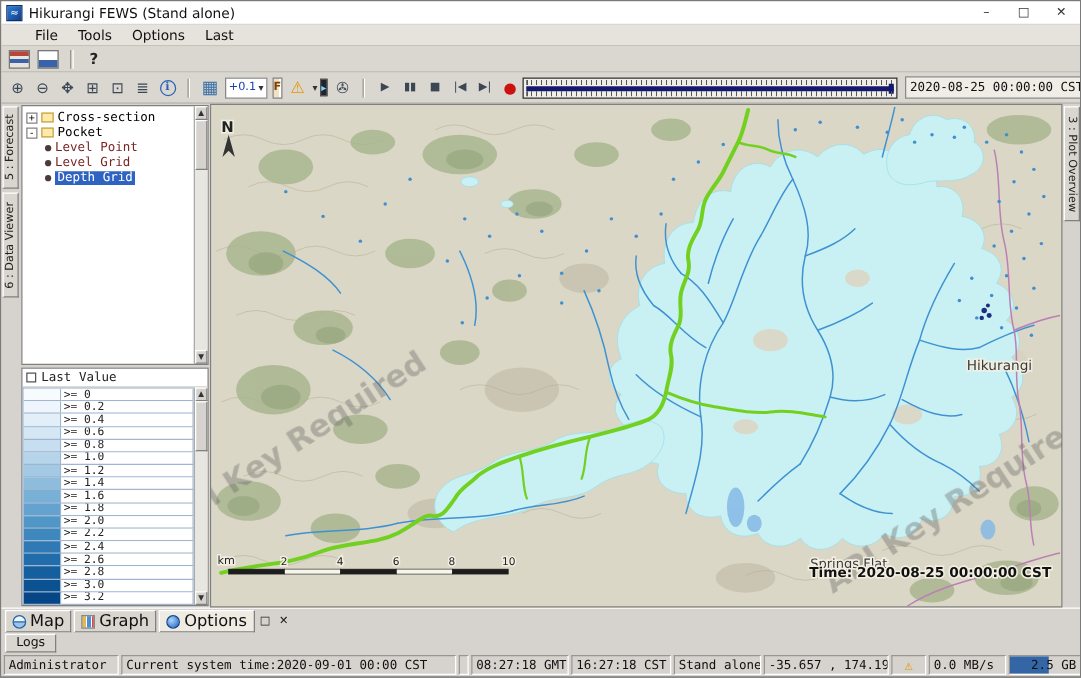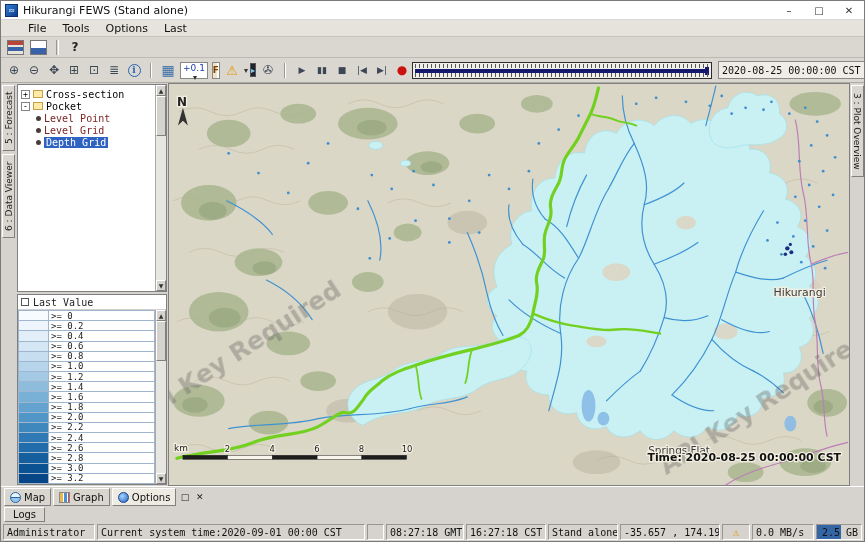--- a/index.html
+++ b/index.html
@@ -25,21 +25,21 @@
   .icon-db { background:linear-gradient(180deg,#b8443c 0 30%,#e8e4da 30% 45%,#3a62a8 45% 75%,#e8e4da 75% 100%); }
   .icon-export { background:linear-gradient(180deg,#ffffff 0 55%,#3a62a8 55% 100%); }
   .sep { width:3px; height:15px; border-left:1px solid #9a978f; border-right:1px solid #fff; margin:0 6px; }
   .help-btn { width:20px; height:17px; display:flex; align-items:center; justify-content:center; font-weight:bold; font-size:12px; color:#222; }
   
   .toolbar2 { height:25px; background:#dad7d0; display:flex; align-items:center; padding:0 3px; border-bottom:1px solid #aeaba4; flex:none; }
   .tbtn { min-width:20px; height:21px; display:flex; align-items:center; justify-content:center; font-size:12px; color:#3b4754; flex:none; }
   .tbtn.small { font-size:9px; }
   .circle-i { width:13px; height:13px; border-radius:50%; border:1.5px solid #2a62b8; color:#2a62b8; font-size:9px; font-weight:bold; display:flex; align-items:center; justify-content:center; font-family:"DejaVu Serif",serif; }
   .grid-glyph { color:#3a6ea5; font-size:14px; }
-  .contour-box { display:flex; align-items:center; border:1px solid #888; background:#fff; height:17px; padding:0 2px; font-size:9px; color:#1a3fb0; margin:0 2px;flex-direction:column; }
+  .contour-box { display:flex; align-items:center; border:1px solid #888; background:#fff; height:17px; padding:0 2px; font-size:9px; color:#1a3fb0; margin:0 2px; }
   .dd-arrow { font-size:8px; color:#333; margin-left:2px; }
   .profile-btn { width:16px; height:17px; border:1px solid #888; background:linear-gradient(90deg,#f3e2c0 0 4px,#ffffff 4px); display:flex; align-items:center; justify-content:center; font-size:9px; font-weight:bold; color:#7c3f00; margin:0 2px; }
   .warn-glyph { color:#e69500; font-size:13px; }
   .movie-btn { width:18px; height:14px; background:#20242c; border:1px solid #555; color:#7fd4ff; font-size:8px; display:flex; align-items:center; justify-content:center; margin:0 2px; }
   .record { color:#cc1111; }
   .timeline { width:300px; height:17px; border:1px solid #2c2c2c; background:#f0eee8; margin-left:auto; margin-right:6px; position:relative; flex:none; }
   .timeline .ticks-top, .timeline .ticks-bottom { position:absolute; left:2px; right:2px; height:4px; background:repeating-linear-gradient(90deg,#555 0 1px,transparent 1px 4px); }
   .timeline .ticks-top { top:1px; } .timeline .ticks-bottom { bottom:1px; }
   .timeline .bar { position:absolute; top:6px; left:2px; right:2px; height:4px; background:#14196e; }
   .timeline .endmark { position:absolute; right:2px; top:4px; width:4px; height:8px; background:#14196e; }
@@ -69,21 +69,21 @@
   .checkbox { width:8px; height:8px; border:1px solid #555; background:#fff; flex:none; }
   .legend-body { flex:1; display:flex; min-height:0; }
   .legend-rows { flex:1; display:flex; flex-direction:column; border-top:1px solid #9fb6ce; border-left:1px solid #9fb6ce; }
   .legend-row { flex:1; display:flex; min-height:0; }
   .swatch { width:30px; border-right:1px solid #9fb6ce; border-bottom:1px solid #9fb6ce; flex:none; }
   .legend-label { flex:1; border-right:1px solid #9fb6ce; border-bottom:1px solid #9fb6ce; font-family:"DejaVu Sans Mono",monospace; font-size:9px; display:flex; align-items:center; padding-left:2px; color:#222; background:#fff; overflow:hidden; }
   .map-panel { flex:1; position:relative; border:1px solid #808080; background:#dbd7c6; overflow:hidden; }
   .map-panel svg { position:absolute; inset:0; width:100%; height:100%; }
   
   .bottom-tabs { height:20px; display:flex; align-items:flex-start; gap:2px; padding:1px 0 0 3px; background:#d6d3ce; border-top:1px solid #fff; flex:none; }
-  .btab { display:flex; align-items:center; gap:3px; height:18px; padding:0 5px; border:1px solid; border-color:#fff #808080 #808080 #fff; background:#d9d6cf; font-size:10px; color:#111; }
+  .btab { display:flex; align-items:center; gap:3px; height:18px; padding:0 5px; border:1px solid; border-color:#fff #808080 #808080 #fff; background:#d9d6cf; font-size:13px; color:#111; }
   .btab.active { background:#eeebe3; }
   .globe-icon { width:11px; height:11px; border-radius:50%; border:1px solid #2266aa; background:linear-gradient(180deg,#eaf4fd 0 5px,#9cc4e8 5px); position:relative; }
   .globe-icon::after { content:""; position:absolute; left:0; right:0; top:4px; border-top:1px solid #2266aa; }
   .graph-icon { width:11px; height:11px; background:linear-gradient(90deg,#e8b84a 0 3px,#fff 3px 4px,#4a90d8 4px 7px,#fff 7px 8px,#d84a4a 8px); border:1px solid #888; }
   .spatial-icon { width:11px; height:11px; border-radius:50%; background:radial-gradient(circle at 35% 35%,#a8d6ff,#1f5fbf); border:1px solid #16458c; }
   .tab-ctl { width:13px; height:13px; display:flex; align-items:center; justify-content:center; font-size:9px; color:#222; margin-top:2px; }
   .logs-row { height:17px; padding:1px 0 0 3px; background:#d6d3ce; flex:none; }
   .logs-btn { height:15px; padding:0 8px; font-size:10px; border:1px solid; border-color:#fff #808080 #808080 #fff; background:#d9d6cf; display:inline-flex; align-items:center; color:#111; }
   
   .statusbar { height:18px; display:flex; gap:2px; padding:1px 2px; background:#d6d3ce; font-family:"DejaVu Sans Mono",monospace; font-size:10px; color:#111; flex:none; }
@@ -529,19 +529,19 @@
   <div class="statusbar">
     <div class="scell" style="width:92px">Administrator</div>
     <div class="scell" style="width:268px">Current system time:2020-09-01 00:00 CST</div>
     <div class="scell spacer"></div>
     <div class="scell" style="width:78px">08:27:18 GMT</div>
     <div class="scell" style="width:80px">16:27:18 CST</div>
     <div class="scell" style="width:70px">Stand alone</div>
     <div class="scell" style="width:100px">-35.657 , 174.199</div>
     <div class="scell sb-warn" style="width:28px">⚠</div>
     <div class="scell" style="width:62px">0.0 MB/s</div>
-    <div class="scell mem" style="width:46px">
+    <div class="scell mem" style="width:58px">
       <div class="mem-fill"></div>
       <div class="mem-text">2.5 GB</div>
     </div>
   </div>
 
 </div>
 
 </body></html>

